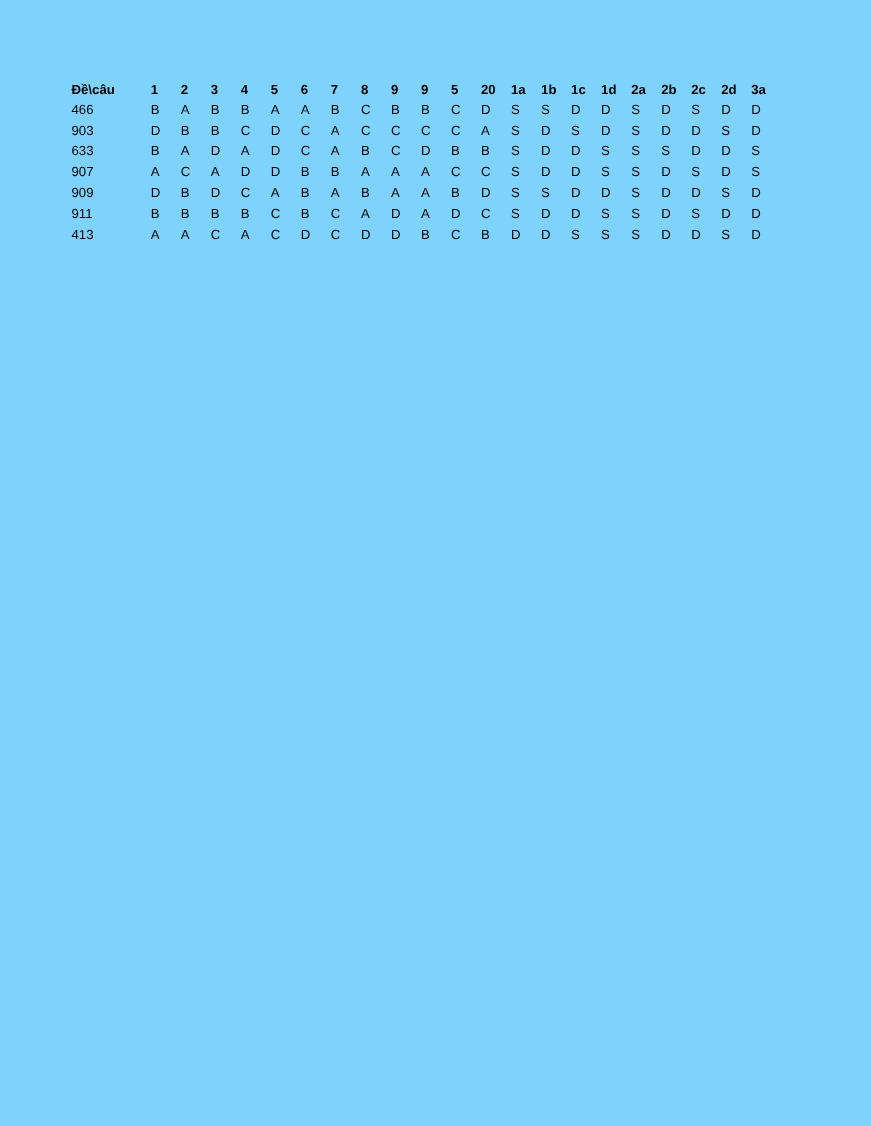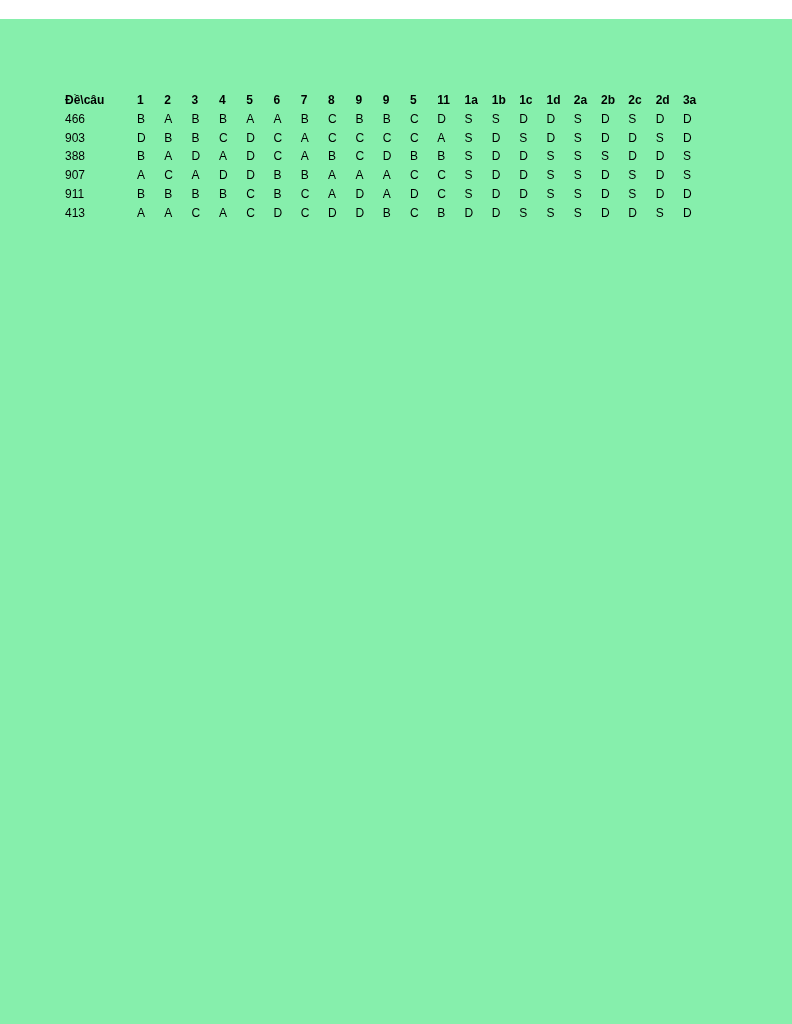--- a/index.html
+++ b/index.html
@@ -10,22 +10,21 @@
     width: 792px;
     height: 1024px;
     background: #ffffff;
     position: relative;
     overflow: hidden;
     font-family: "Liberation Sans", sans-serif;
   }
   .page {
     position: absolute;
     inset: 0;
-    background: #86efac;
-    margin-top: 19px;
+    background: #7dd3fc;
   }
   table.answer-table {
     position: absolute;
     left: 65px;
     top: 72px;
     border-collapse: collapse;
     border-spacing: 0;
   }
   .answer-table th,
   .answer-table td {
@@ -66,21 +65,21 @@
           <th class="qcol">2</th>
           <th class="qcol">3</th>
           <th class="qcol">4</th>
           <th class="qcol">5</th>
           <th class="qcol">6</th>
           <th class="qcol">7</th>
           <th class="qcol">8</th>
           <th class="qcol">9</th>
           <th class="qcol">9</th>
           <th class="qcol">5</th>
-          <th class="qcol">11</th>
+          <th class="qcol">20</th>
           <th class="qcol">1a</th>
           <th class="qcol">1b</th>
           <th class="qcol">1c</th>
           <th class="qcol">1d</th>
           <th class="qcol">2a</th>
           <th class="qcol">2b</th>
           <th class="qcol">2c</th>
           <th class="qcol">2d</th>
           <th class="qcol">3a</th>
         </tr>
@@ -128,21 +127,21 @@
           <td class="acell">D</td>
           <td class="acell">S</td>
           <td class="acell">D</td>
           <td class="acell">S</td>
           <td class="acell">D</td>
           <td class="acell">D</td>
           <td class="acell">S</td>
           <td class="acell">D</td>
         </tr>
         <tr>
-          <td class="code">388</td>
+          <td class="code">633</td>
           <td class="acell">B</td>
           <td class="acell">A</td>
           <td class="acell">D</td>
           <td class="acell">A</td>
           <td class="acell">D</td>
           <td class="acell">C</td>
           <td class="acell">A</td>
           <td class="acell">B</td>
           <td class="acell">C</td>
           <td class="acell">D</td>
@@ -174,20 +173,44 @@
           <td class="acell">C</td>
           <td class="acell">S</td>
           <td class="acell">D</td>
           <td class="acell">D</td>
           <td class="acell">S</td>
           <td class="acell">S</td>
           <td class="acell">D</td>
           <td class="acell">S</td>
           <td class="acell">D</td>
           <td class="acell">S</td>
+        </tr>
+        <tr>
+          <td class="code">909</td>
+          <td class="acell">D</td>
+          <td class="acell">B</td>
+          <td class="acell">D</td>
+          <td class="acell">C</td>
+          <td class="acell">A</td>
+          <td class="acell">B</td>
+          <td class="acell">A</td>
+          <td class="acell">B</td>
+          <td class="acell">A</td>
+          <td class="acell">A</td>
+          <td class="acell">B</td>
+          <td class="acell">D</td>
+          <td class="acell">S</td>
+          <td class="acell">S</td>
+          <td class="acell">D</td>
+          <td class="acell">D</td>
+          <td class="acell">S</td>
+          <td class="acell">D</td>
+          <td class="acell">D</td>
+          <td class="acell">S</td>
+          <td class="acell">D</td>
         </tr>
         <tr>
           <td class="code">911</td>
           <td class="acell">B</td>
           <td class="acell">B</td>
           <td class="acell">B</td>
           <td class="acell">B</td>
           <td class="acell">C</td>
           <td class="acell">B</td>
           <td class="acell">C</td>

